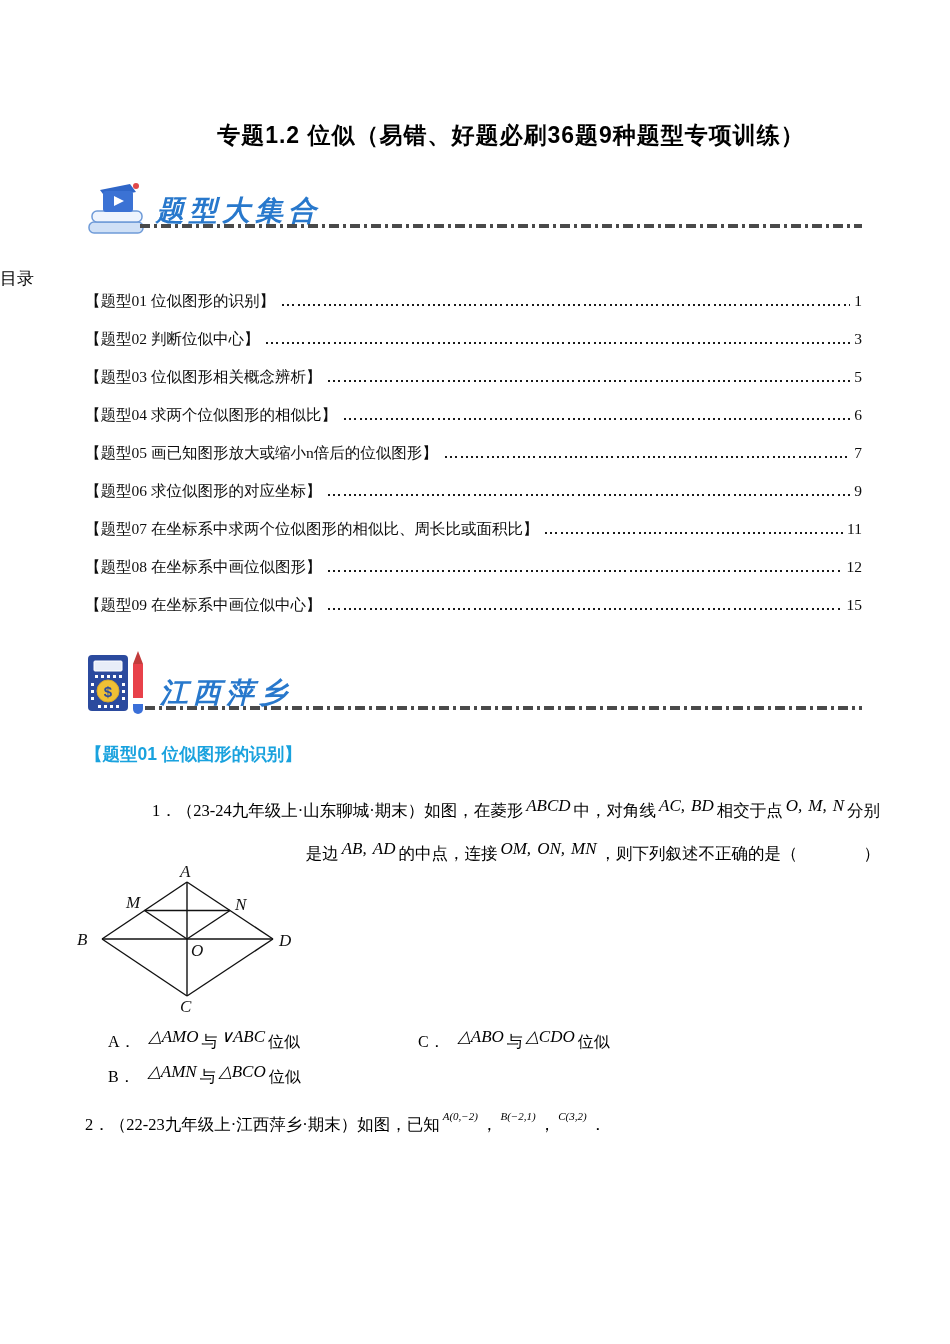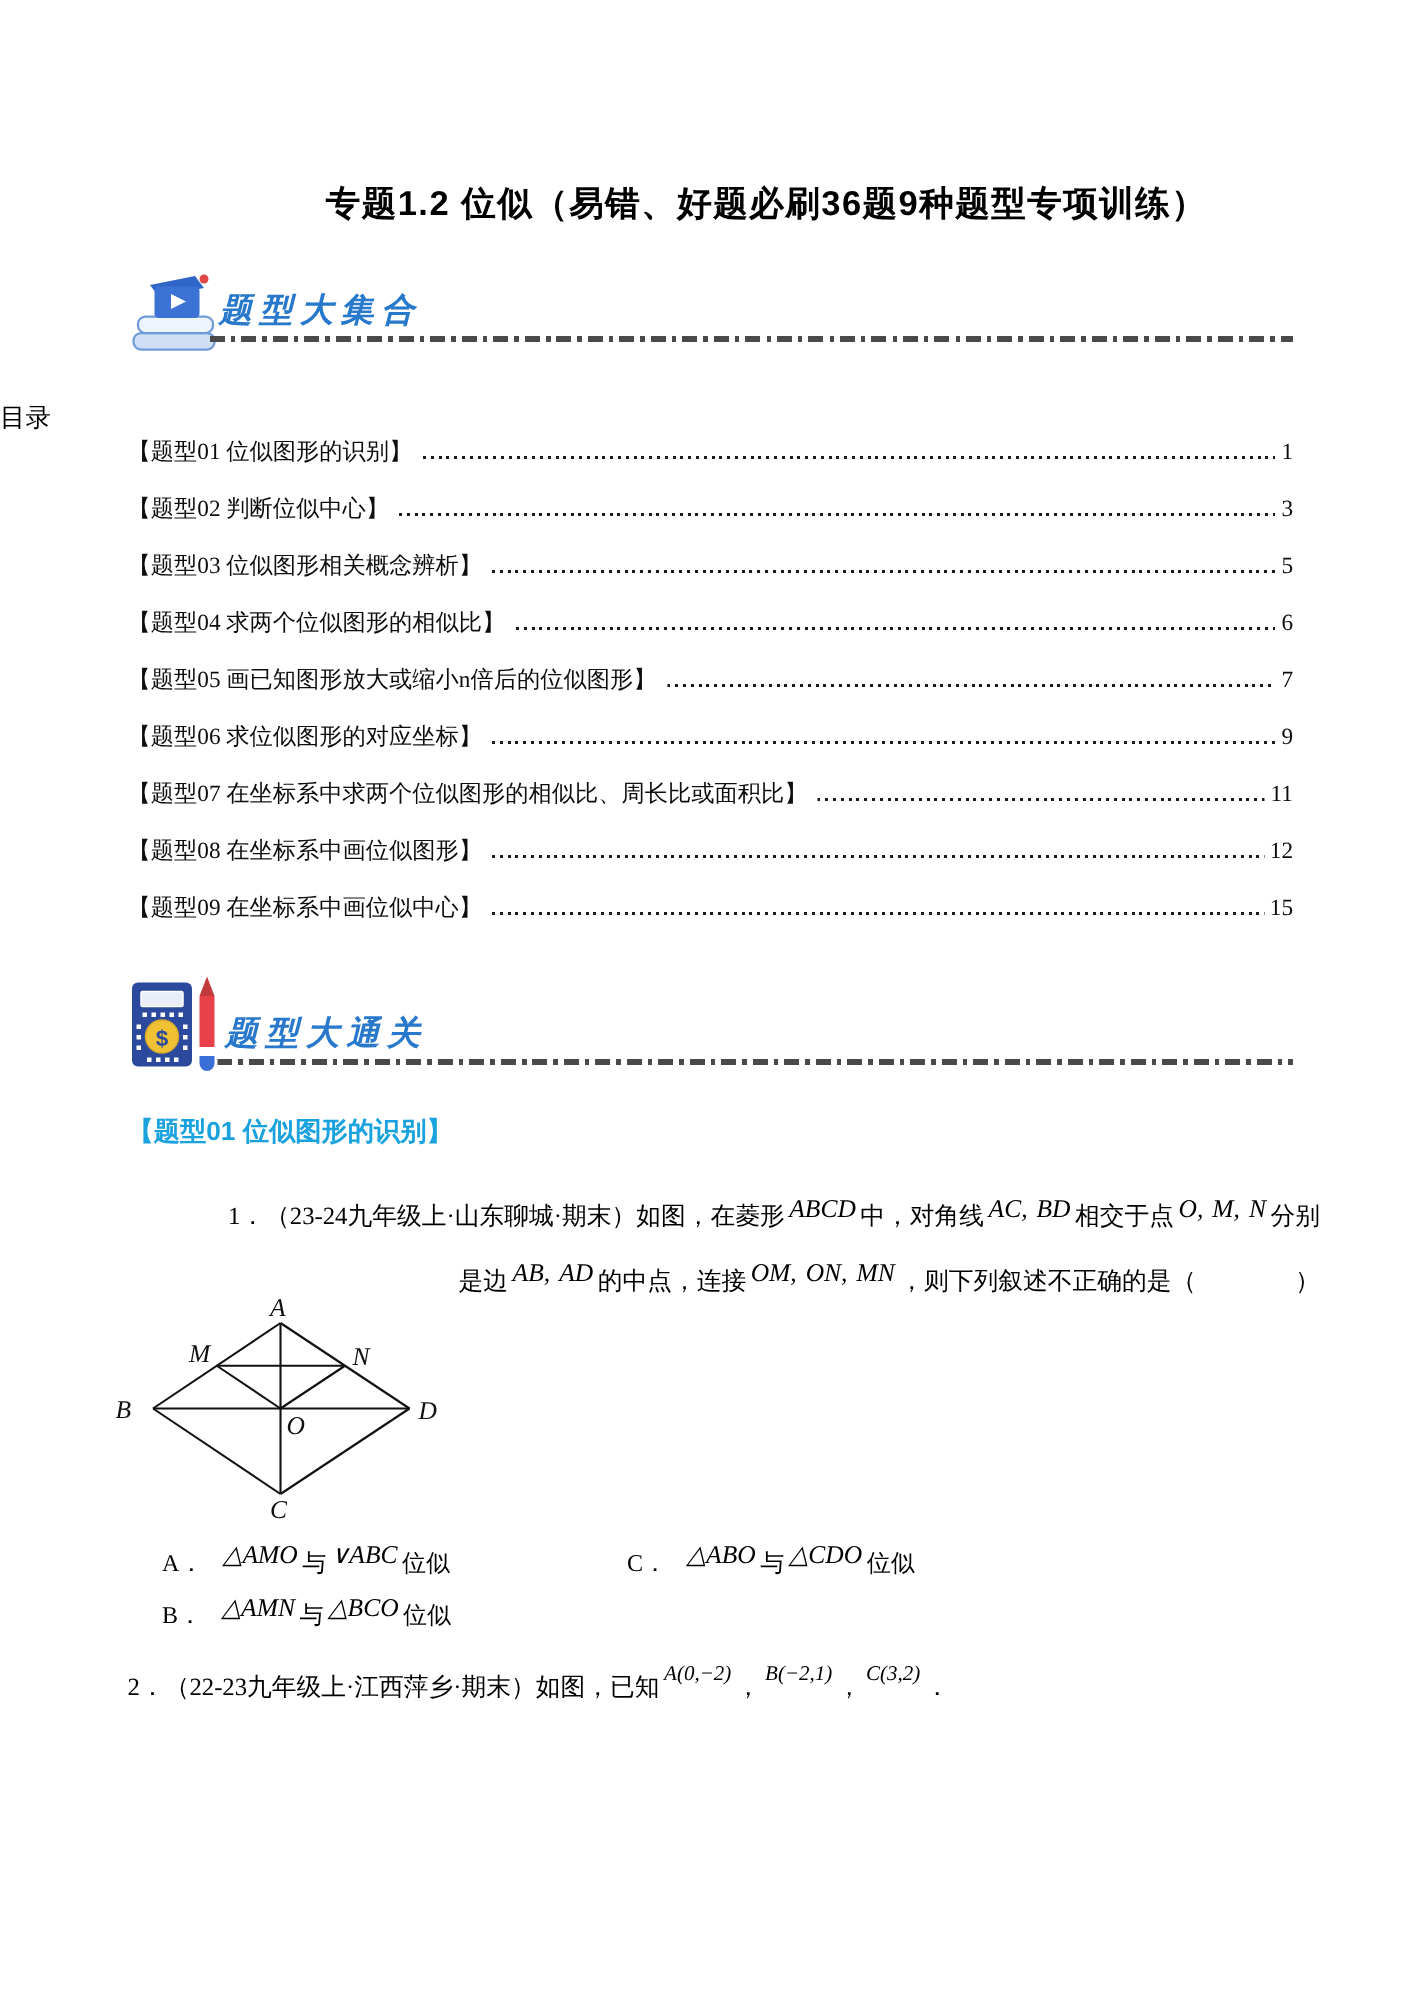--- a/index.html
+++ b/index.html
@@ -1,39 +1,39 @@
 <!DOCTYPE html>
 <html><head>
 <meta charset="utf-8">
 <style>
   html,body{margin:0;padding:0;background:#ffffff;}
   .page{position:relative;width:950px;height:1344px;background:#ffffff;overflow:hidden;
         font-family:"Liberation Serif",serif;color:#000;}
   .doc-title{position:absolute;top:120px;left:0;width:100%;text-align:center;
              font-family:"Liberation Sans",sans-serif;font-weight:bold;font-size:23px;letter-spacing:1px;padding-left:36px;}
   .banner-icon{position:absolute;}
-  .banner-text{position:absolute;font-weight:bold;font-style:italic;font-size:22px;
-               color:var(--banner-text,#2878cc);letter-spacing:5px;font-family:"Liberation Serif",serif;}
+  .banner-text{position:absolute;font-weight:bold;font-style:italic;font-size:28px;
+               color:var(--banner-text,#2878cc);letter-spacing:5px;font-family:"Liberation Serif",serif;margin-left:10px;}
   .dashline{position:absolute;height:4px;
             background:repeating-linear-gradient(to right,#4a4a4a 0 10px,transparent 10px 14px,#4a4a4a 14px 17px,transparent 17px 21px);}
   .toc-heading{position:absolute;top:267px;left:0;width:100%;text-align:left;font-size:17px;}
   .toc{position:absolute;left:85px;top:291px;width:777px;}
   .toc-row{display:flex;align-items:baseline;height:38px;font-size:15.5px;color:#0d0d0d;}
   .toc-label{white-space:nowrap;}
   .toc-leader{flex:1;height:2px;margin:0 4px 0 7px;
               background:repeating-linear-gradient(to right,#1a1a1a 0 2px,transparent 2px 5.2px);}
   .toc-page{white-space:nowrap;}
   .sec-heading{position:absolute;left:85px;top:742px;font-family:"Liberation Sans",sans-serif;
                font-weight:bold;font-size:17.5px;color:var(--section-heading,#19a2de);}
   .q1{position:absolute;left:85px;top:789px;width:795px;font-size:16.5px;line-height:43px;text-align:right;}
   .q2{position:absolute;left:85px;top:1114px;width:830px;font-size:16.5px;}
   .math{font-family:"Liberation Serif",serif;font-style:italic;position:relative;top:-5px;
         margin:0 3px;font-size:17px;white-space:nowrap;}
   .math-sup{font-family:"Liberation Serif",serif;font-style:italic;position:relative;top:-10px;
-            margin:16px 3px;font-size:14px;white-space:nowrap;}
+            margin:16px 3px;font-size:11px;white-space:nowrap;}
   .choices{position:absolute;left:108px;top:1024px;width:740px;display:grid;
            grid-template-columns:310px 1fr;font-size:16px;}
   .choice{height:35px;line-height:35px;}
   .choice-letter{margin-right:10px;}
   .diagram{position:absolute;left:70px;top:858px;}
   .dline{stroke:#111;stroke-width:1.4;fill:none;}
   .dlabel{font-family:"Liberation Serif",serif;font-style:italic;font-size:17px;fill:#111;}
 </style>
 </head>
 <body style="--section-heading: #19a2de; --banner-text: #2878cc; --dash-line: #4a4a4a; --calculator-body: #2b4a9e; --calculator-circle: #f0c035; --pencil-body: #e8414a; --book-blue: #3b72d4;">
@@ -122,21 +122,21 @@
       <rect x="24" y="55" width="3" height="3"></rect>
         <rect x="30" y="55" width="3" height="3"></rect>
     </g>
     <circle cx="22" cy="41" r="11" fill="#f0c035" stroke="#d9a92a" stroke-width="1"></circle>
     <text x="22" y="47" text-anchor="middle" font-size="15" font-weight="bold" fill="#2b4a9e" font-family="Liberation Sans, sans-serif">$</text>
     <polygon points="52,1 47,14 57,14" fill="#c23b3b"></polygon>
     <rect x="47" y="14" width="10" height="34" fill="#e8414a"></rect>
     <rect x="47" y="48" width="10" height="6" fill="#ffffff"></rect>
     <path d="M47,54 h10 v5 a5 5 0 0 1 -10 0 z" fill="#3a6fd8"></path>
   </svg>
-  <div class="banner-text" style="left:150px;top:674px;">题型大通关</div>
+  <div class="banner-text" style="left:150px;top:674px;">江西萍乡</div>
   <div class="dashline" style="left:145px;top:706px;width:717px;"></div>
 
   <div class="sec-heading">【题型01 位似图形的识别】</div>
 
   <div class="q1">
     <div><span>1．（23-24九年级上·山东聊城·期末）如图，在菱形</span><span class="math">ABCD</span><span>中，对角线</span><span class="math">AC,</span><span class="math">BD</span><span>相交于点</span><span class="math">O,</span><span class="math">M,</span><span class="math">N</span><span>分别</span></div>
     <div><span>是边</span><span class="math">AB,</span><span class="math">AD</span><span>的中点，连接</span><span class="math">OM,</span><span class="math">ON,</span><span class="math">MN</span><span>，则下列叙述不正确的是（　　　　）</span></div>
   </div>
 
   <svg class="diagram" id="diagram-svg" width="262" height="160" viewBox="0 0 262 160">

